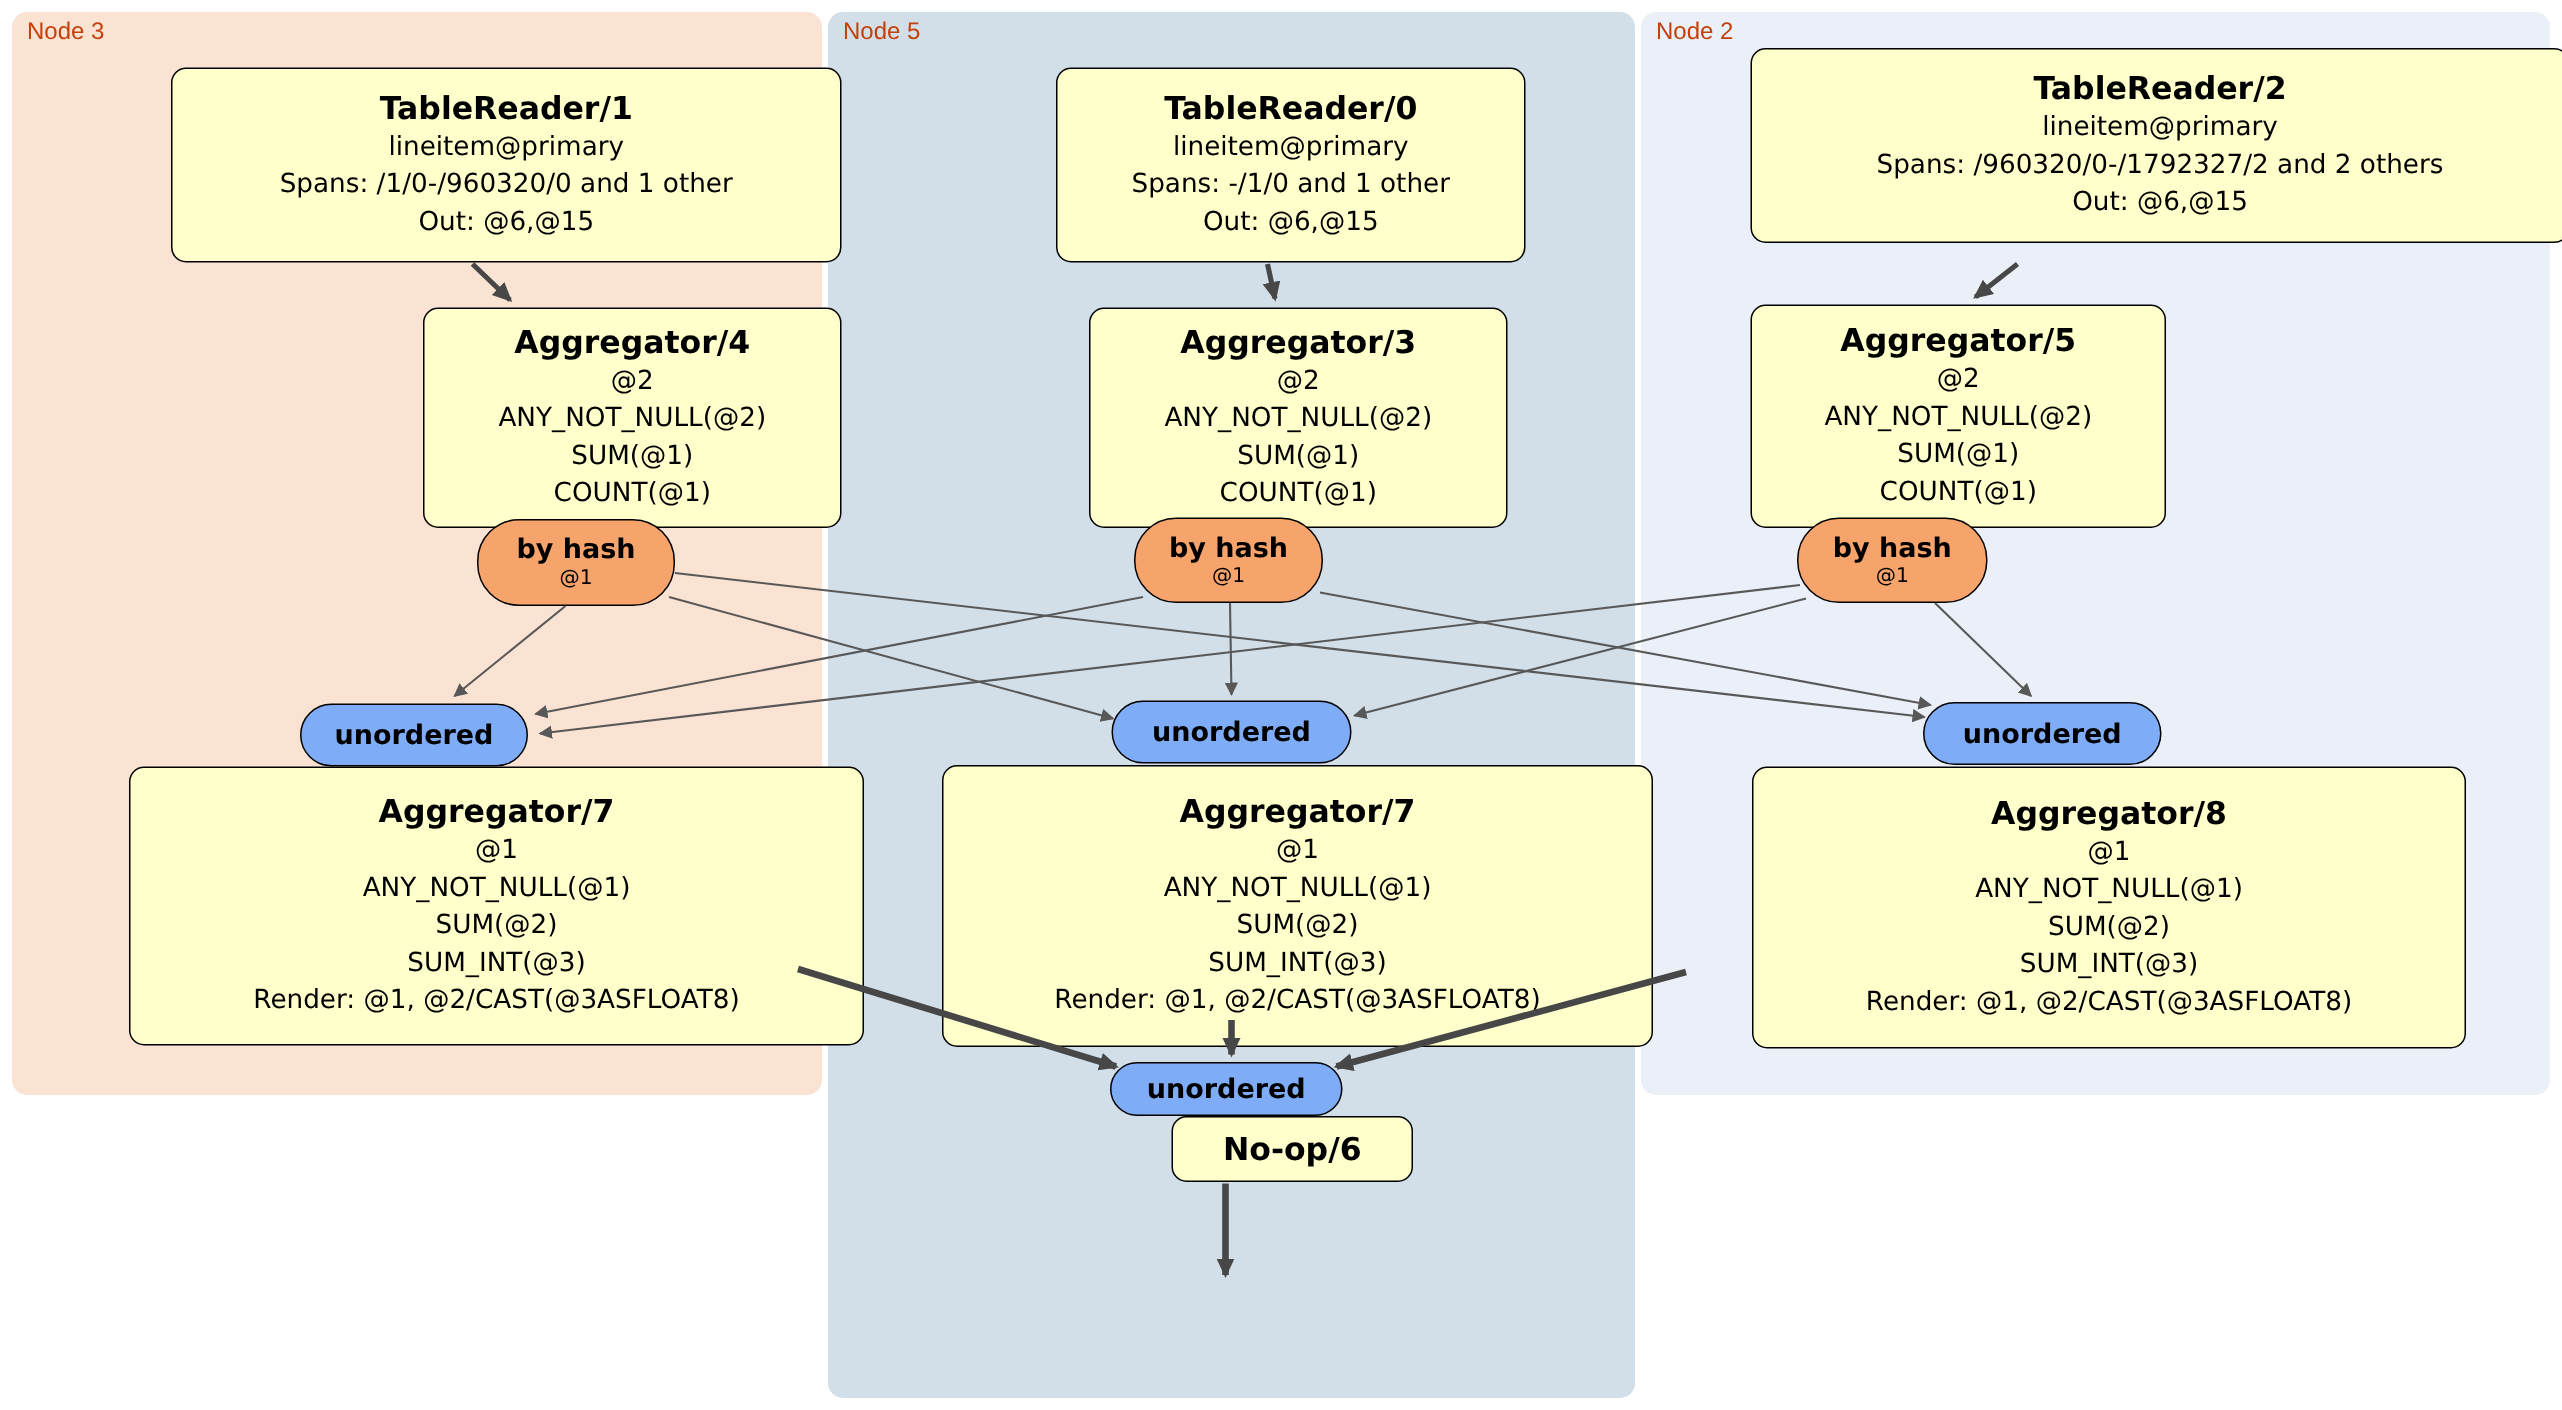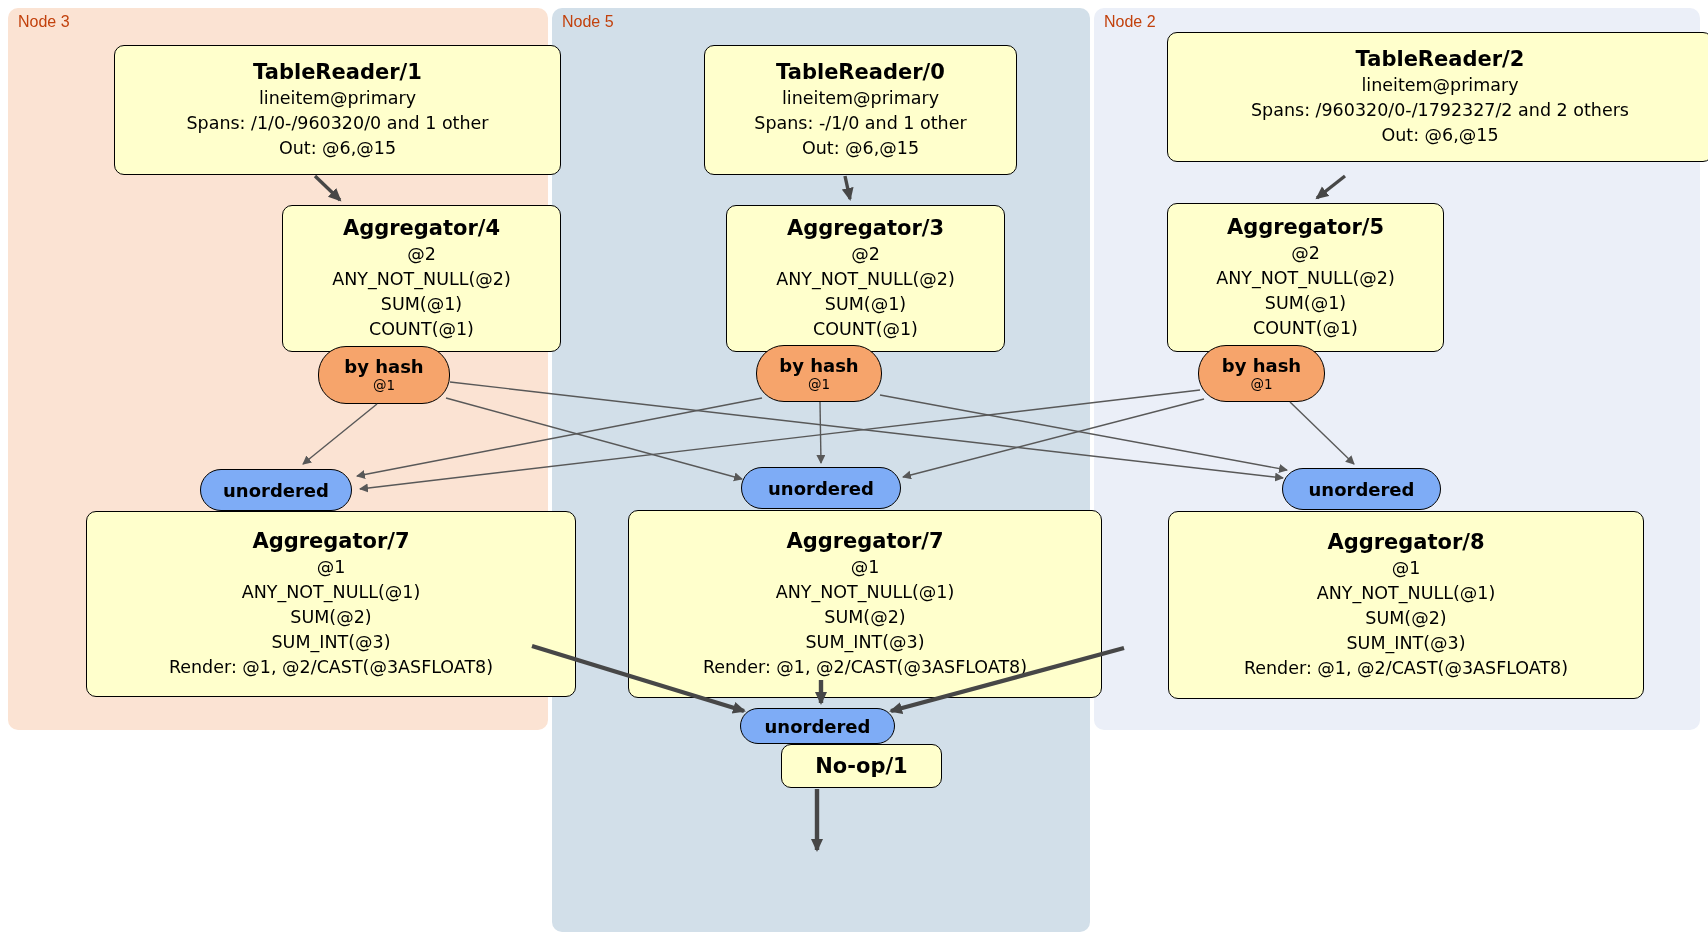--- a/index.html
+++ b/index.html
@@ -165,21 +165,21 @@
   <div class="proc" id="agg8">
     <div class="title">Aggregator/8</div>
     <div class="line">@1</div>
     <div class="line">ANY_NOT_NULL(@1)</div>
     <div class="line">SUM(@2)</div>
     <div class="line">SUM_INT(@3)</div>
     <div class="line">Render: @1, @2/CAST(@3ASFLOAT8)</div>
   </div>
 
   <div class="proc" id="noop">
-    <div class="title">No-op/1</div>
+    <div class="title">No-op/6</div>
   </div>
 
   <div class="pill router" id="bh4">
     <div class="pill-label">by hash</div>
     <div class="pill-sub">@1</div>
   </div>
   <div class="pill router" id="bh3">
     <div class="pill-label">by hash</div>
     <div class="pill-sub">@1</div>
   </div>

